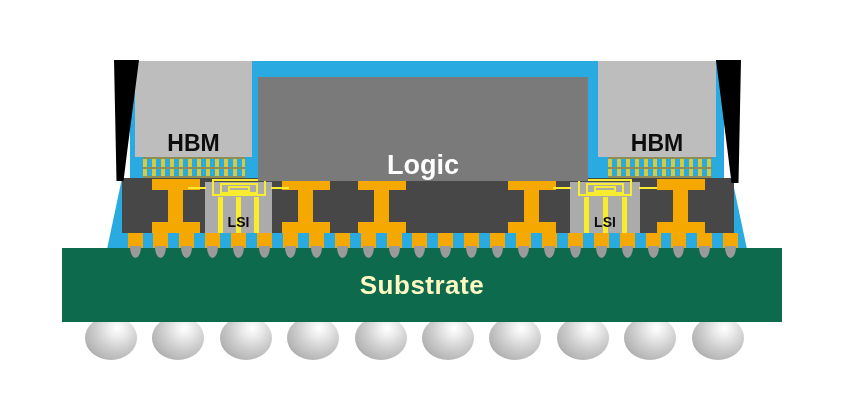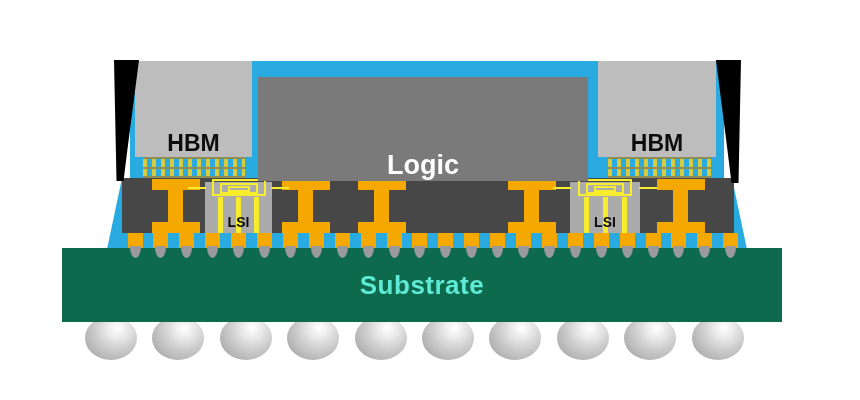--- a/index.html
+++ b/index.html
@@ -77,21 +77,21 @@
     font-weight:bold; font-size:14px; color:#0d0d0d; }
 
   
   .c4pad  { position:absolute; top:233px; width:15px; height:15px; background:var(--orange); }
   .c4cone { position:absolute; top:246px; width:11px; height:12px; background:#9a9a9a;
     border-radius:0 0 55% 55% / 0 0 100% 100%; }
 
   
   .substrate { left:62px; top:248px; width:720px; height:74px; background:var(--green);
     display:flex; align-items:center; justify-content:center;
-    color:#5eead4; font-weight:bold; font-size:26px; letter-spacing:0.5px; }
+    color:#fef9c3; font-weight:bold; font-size:26px; letter-spacing:0.5px; }
 
   
   .ball { position:absolute; top:316px; width:52px; height:44px; border-radius:50%;
     background:radial-gradient(ellipse at 62% 28%, #ffffff 0%, #ececec 20%, #cdcdcd 48%, #b6b6b6 72%, #8d8d8d 100%); }
 </style>
 </head>
 <body>
 
 <div class="canvas" style="--blue: #29ABE2; --mold: #474747; --logic: #7A7A7A; --hbm: #BDBDBD; --die: #ABABAB; --orange: #F5A800; --trace: #F7EC2E; --bump: #D9C93C; --green: #0E6A4D;">
 

